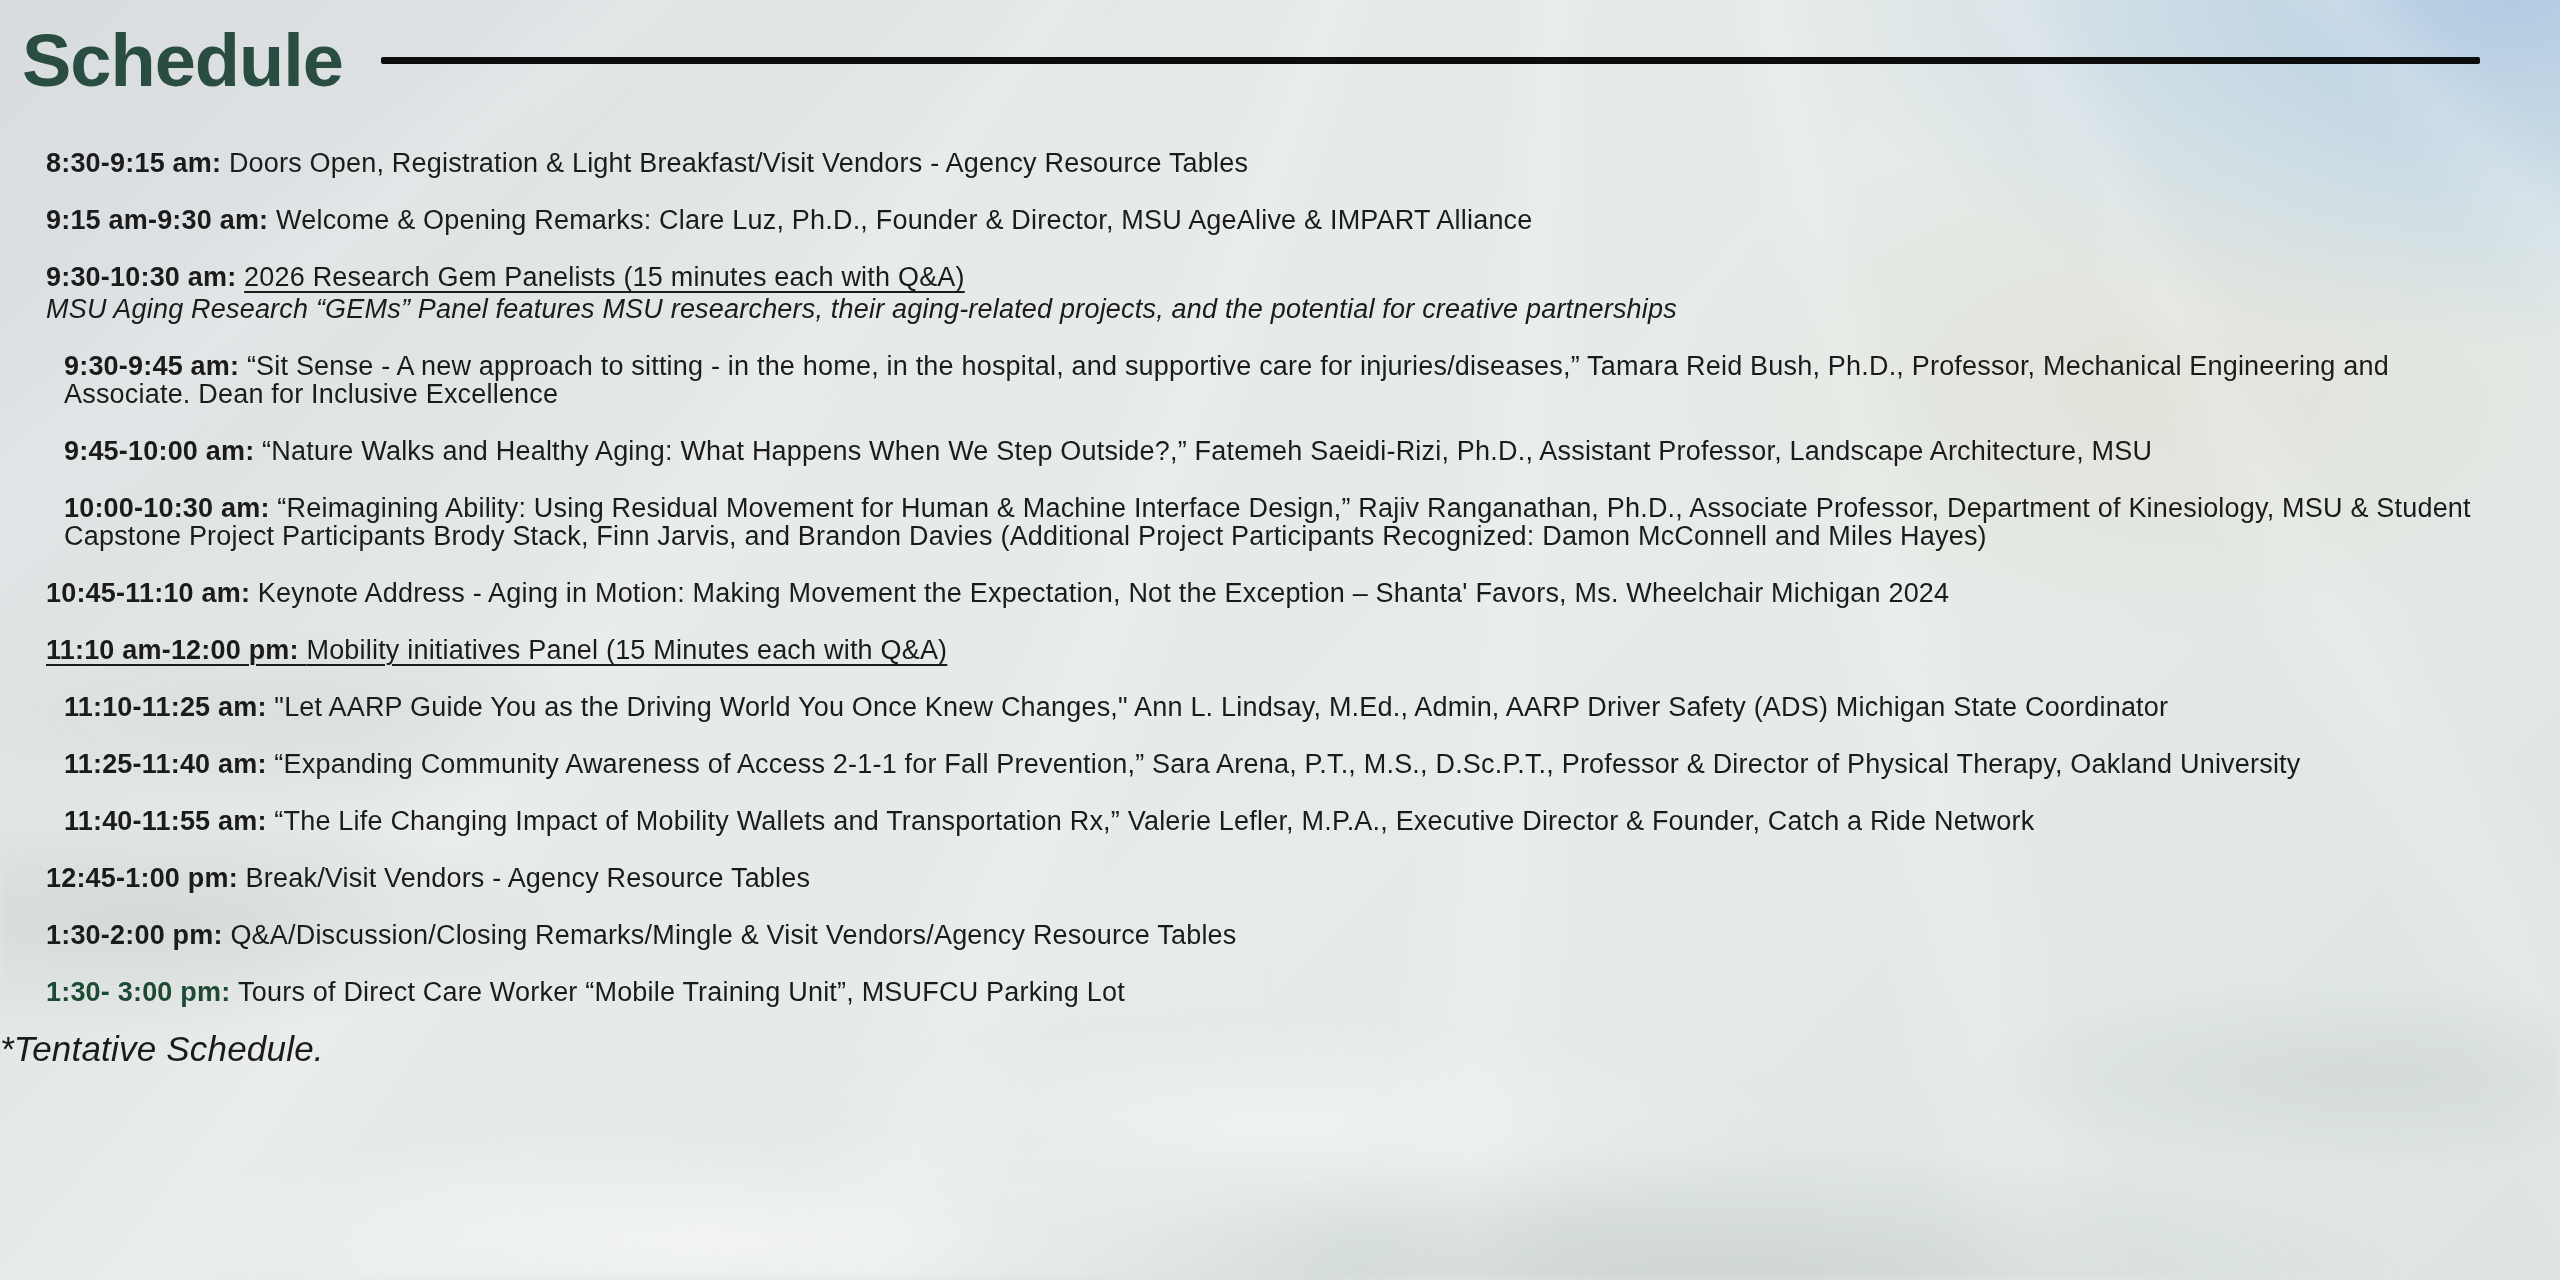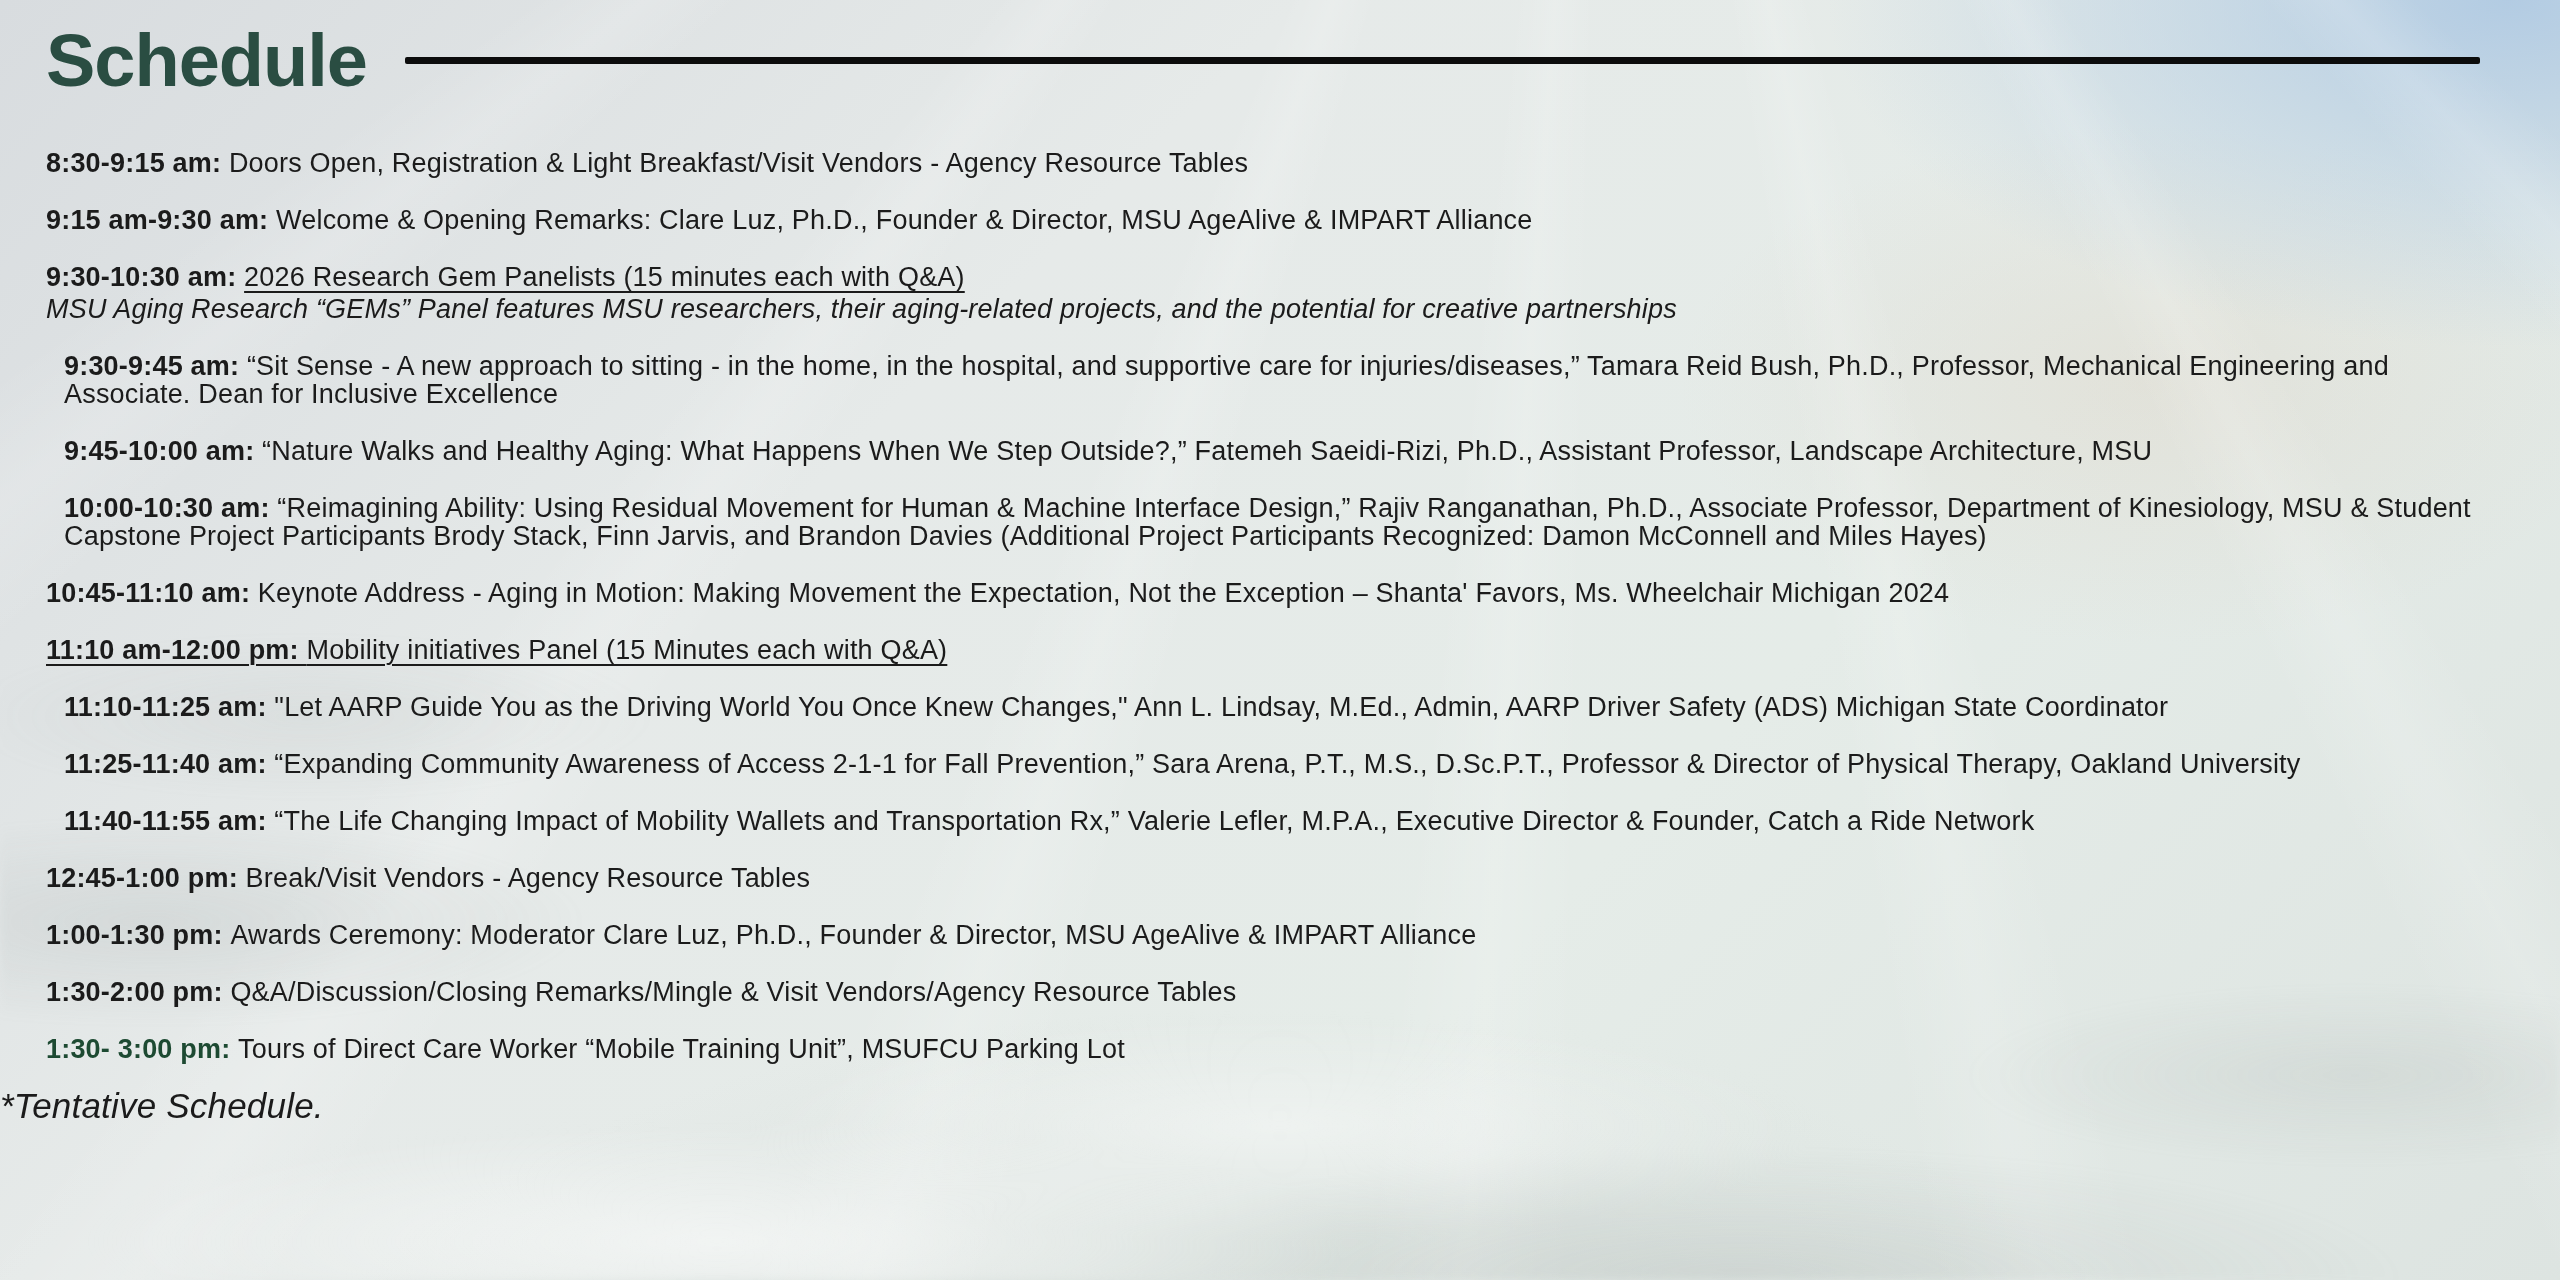--- a/index.html
+++ b/index.html
@@ -36,21 +36,21 @@
       radial-gradient(ellipse 900px 170px at 28% 97%, rgba(255,255,255,0.55), rgba(255,255,255,0) 70%),
       radial-gradient(ellipse 950px 190px at 68% 100%, rgba(148,156,154,0.20), rgba(148,156,154,0) 70%),
       radial-gradient(ellipse 560px 130px at 92% 84%, rgba(148,156,154,0.15), rgba(148,156,154,0) 70%),
       radial-gradient(ellipse 760px 160px at 50% 88%, rgba(255,255,255,0.45), rgba(255,255,255,0) 70%),
       radial-gradient(ellipse 500px 120px at 12% 56%, rgba(150,158,156,0.10), rgba(150,158,156,0) 70%);
     filter:blur(4px);
   }
   .content{position:relative; z-index:1;}
   header.titlebar{
     display:flex; align-items:center;
-    padding:18px 80px 0 46px;
+    padding:18px 80px 0 22px;
   }
   h1.page-title{
     margin:0; color:var(--title-green);
     font-size:74px; line-height:1.15; font-weight:700; letter-spacing:-1px;
   }
   .rule{flex:1; height:7px; background:var(--rule); margin-left:38px; border-radius:2px;}
   main.schedule{
     margin-top:46px; padding:0 50px 0 46px; color:var(--text);
   }
   .item{
@@ -84,21 +84,20 @@
         <div class="item"><span class="seg seg-italic">MSU Aging Research “GEMs” Panel features MSU researchers, their aging-related projects, and the potential for creative partnerships</span></div>
         <div class="item indent"><span class="seg seg-bold">9:30-9:45 am: </span><span class="seg">“Sit Sense - A new approach to sitting - in the home, in the hospital, and supportive care for injuries/diseases,” Tamara Reid Bush, Ph.D., Professor, Mechanical Engineering and Associate. Dean for Inclusive Excellence</span></div>
         <div class="item indent"><span class="seg seg-bold">9:45-10:00 am: </span><span class="seg">“Nature Walks and Healthy Aging: What Happens When We Step Outside?,” Fatemeh Saeidi-Rizi, Ph.D., Assistant Professor, Landscape Architecture, MSU</span></div>
         <div class="item indent"><span class="seg seg-bold">10:00-10:30 am: </span><span class="seg">“Reimagining Ability: Using Residual Movement for Human &amp; Machine Interface Design,” Rajiv Ranganathan, Ph.D., Associate Professor, Department of Kinesiology, MSU &amp; Student Capstone Project Participants Brody Stack, Finn Jarvis, and Brandon Davies (Additional Project Participants Recognized: Damon McConnell and Miles Hayes)</span></div>
         <div class="item"><span class="seg seg-bold">10:45-11:10 am: </span><span class="seg">Keynote Address - Aging in Motion: Making Movement the Expectation, Not the Exception – Shanta' Favors, Ms. Wheelchair Michigan 2024</span></div>
         <div class="item"><span class="seg seg-bold seg-underline">11:10 am-12:00 pm: </span><span class="seg seg-underline">Mobility initiatives Panel (15 Minutes each with Q&amp;A)</span></div>
         <div class="item indent"><span class="seg seg-bold">11:10-11:25 am: </span><span class="seg">"Let AARP Guide You as the Driving World You Once Knew Changes," Ann L. Lindsay, M.Ed., Admin, AARP Driver Safety (ADS) Michigan State Coordinator</span></div>
         <div class="item indent"><span class="seg seg-bold">11:25-11:40 am: </span><span class="seg">“Expanding Community Awareness of Access 2-1-1 for Fall Prevention,” Sara Arena, P.T., M.S., D.Sc.P.T., Professor &amp; Director of Physical Therapy, Oakland University</span></div>
         <div class="item indent"><span class="seg seg-bold">11:40-11:55 am: </span><span class="seg">“The Life Changing Impact of Mobility Wallets and Transportation Rx,” Valerie Lefler, M.P.A., Executive Director &amp; Founder, Catch a Ride Network</span></div>
         <div class="item"><span class="seg seg-bold">12:45-1:00 pm: </span><span class="seg">Break/Visit Vendors - Agency Resource Tables</span></div>
-        <div class="item"><span class="seg seg-bold">1:00-1:30 pm: </span><span class="seg">Awards Ceremony: Moderator Clare Luz, Ph.D., Founder &amp; Director, MSU AgeAlive &amp; IMPART Alliance</span></div>
         <div class="item"><span class="seg seg-bold">1:30-2:00 pm: </span><span class="seg">Q&amp;A/Discussion/Closing Remarks/Mingle &amp; Visit Vendors/Agency Resource Tables</span></div>
         <div class="item"><span class="seg seg-bold seg-green-time">1:30- 3:00 pm: </span><span class="seg">Tours of Direct Care Worker “Mobile Training Unit”, MSUFCU Parking Lot</span></div>
       </main>
     <div class="schedule" style="margin-top:0;">
       <div class="footnote">*Tentative Schedule.</div>
     </div>
   </div>
 </div>
 
 </body></html>

